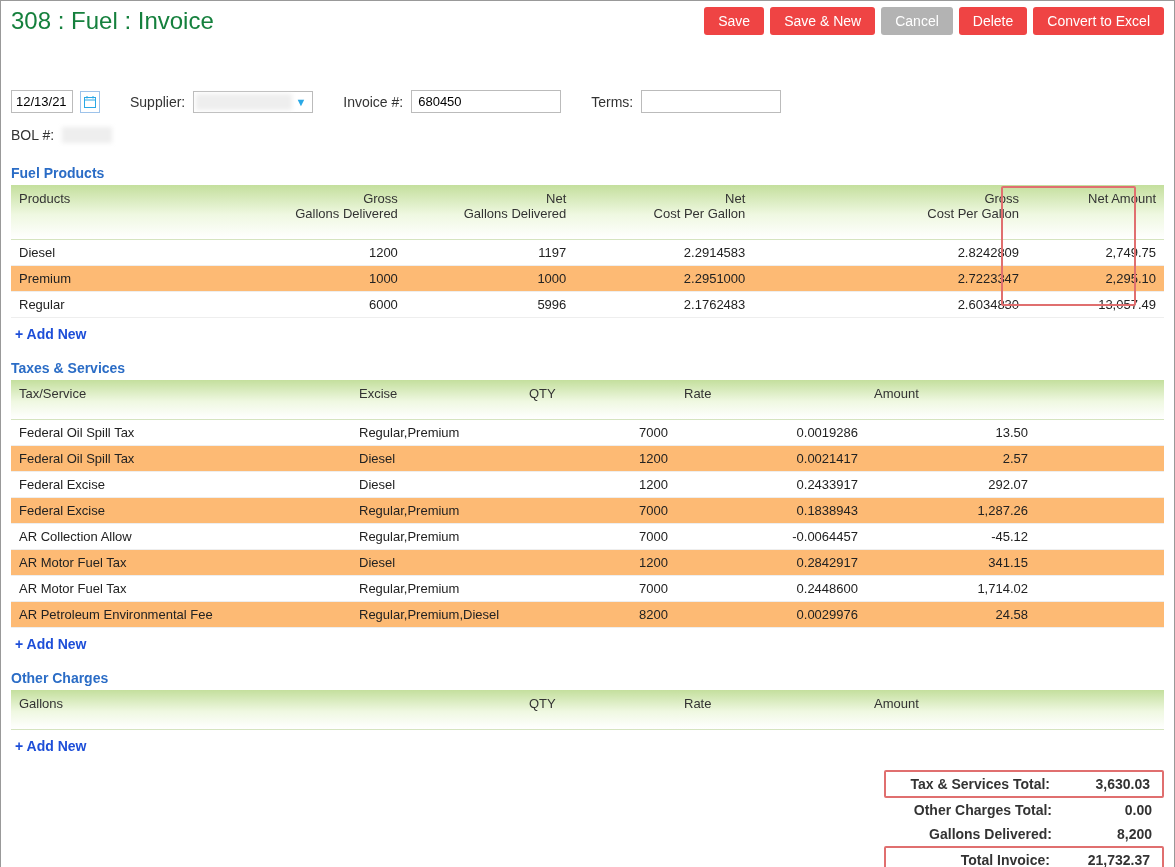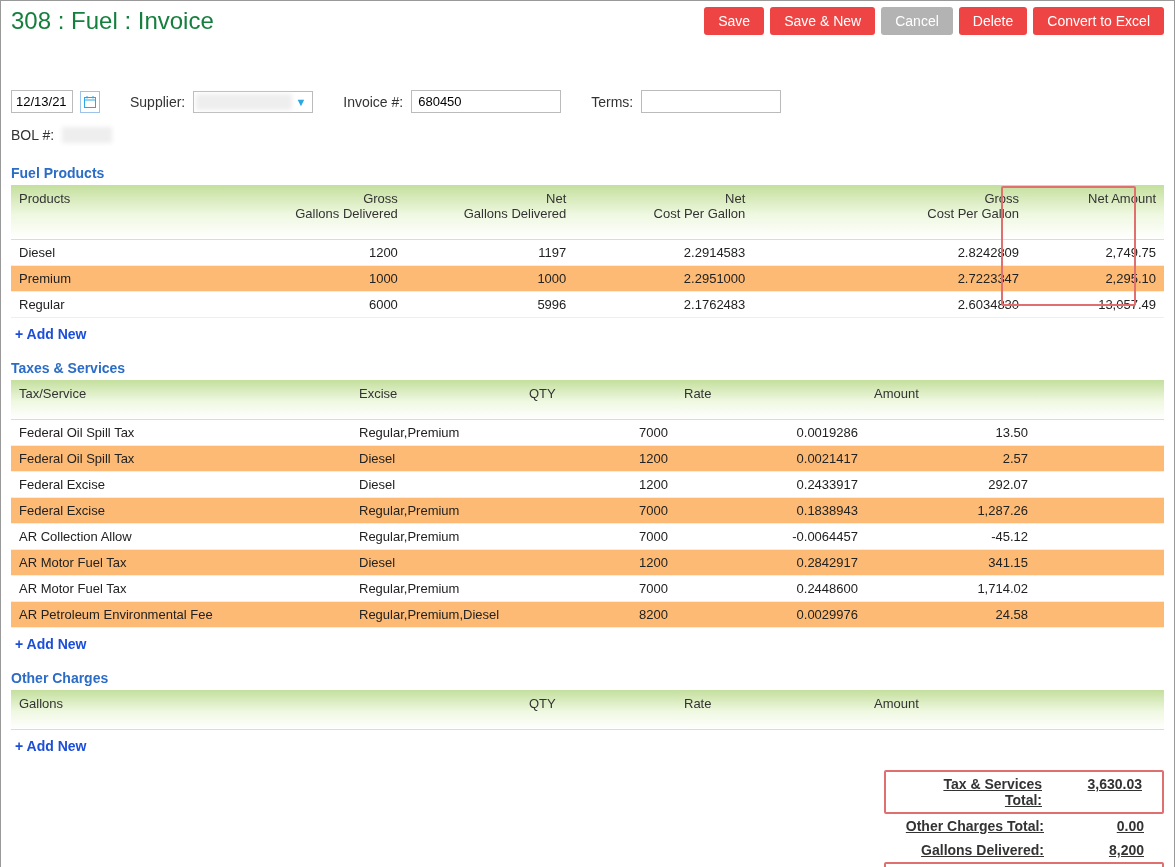--- a/index.html
+++ b/index.html
@@ -163,23 +163,22 @@
     display: flex;
     justify-content: flex-end;
     margin-top: 6px;
   }
   .totals {
     width: 280px;
   }
   .totals-row {
     display: flex;
     justify-content: flex-end;
-    padding: 4px 20px;
+    padding: 4px 12px;
     font-size: 14px;
-    text-decoration: underline;
   }
   .totals-row.boxed {
     border: 2px solid #e06f6f;
     border-radius: 2px;
     font-weight: bold;
   }
   .totals-row .label { text-align: right; flex: 1; padding-right: 10px; }
   .totals-row .value { width: 90px; text-align: right; }
   .netamt-highlight {
     position: absolute;

